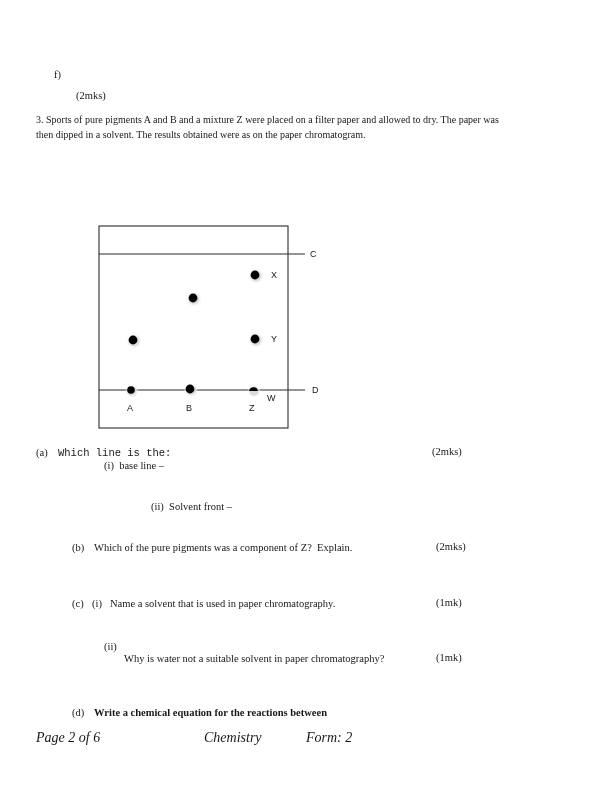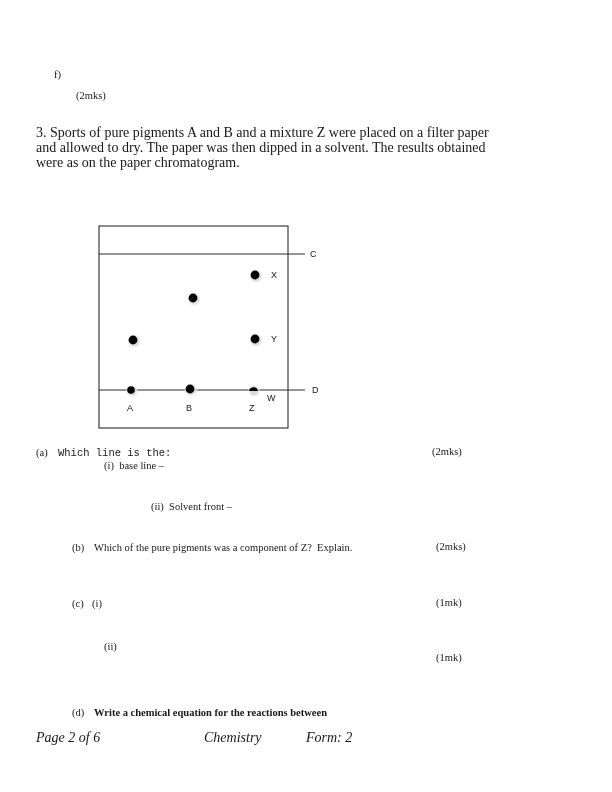--- a/index.html
+++ b/index.html
@@ -45,23 +45,23 @@
   }
 
   
   #q-f-label   { left: 54px;  top: 68px; }
   #q-f-text    { left: 76px;  top: 68px; }
   #q-f-marks   { left: 76px;  top: 89px; }
 
   
   #q3-stem {
     left: 36px;
-    top: 126px;
+    top: 113px;
     width: 470px;
-    font-size: 14px;
+    font-size: 10px;
     line-height: 14.8px;
   }
 
   
   #figure {
     position: absolute;
     left: 0;
     top: 210px;
     width: 612px;
     height: 230px;
@@ -166,23 +166,25 @@
   <span class="marks" id="qa-marks">(2mks)</span>
   <span class="txt" id="qa-i">(i)  base line –</span>
   <span class="txt" id="qa-ii">(ii)  Solvent front –</span>
 
   <span class="txt" id="qb-label">(b)</span>
   <span class="txt" id="qb-text">Which of the pure pigments was a component of Z?  Explain.</span>
   <span class="marks" id="qb-marks">(2mks)</span>
 
   <span class="txt" id="qc-label">(c)</span>
   <span class="txt" id="qc-i-label">(i)</span>
+  <span class="txt" id="qc-i-text">Name a solvent that is used in paper chromatography.</span>
   <span class="marks" id="qc-i-marks">(1mk)</span>
 
   <span class="txt" id="qc-ii-label">(ii)</span>
+  <span class="txt" id="qc-ii-text">Why is water not a suitable solvent in paper chromatography?</span>
   <span class="marks" id="qc-ii-marks">(1mk)</span>
 
   <span class="txt" id="qd-label">(d)</span>
   <span class="txt" id="qd-text">Write a chemical equation for the reactions between</span>
 
   <span class="footer" id="footer-page">Page 2 of 6</span>
   <span class="footer" id="footer-subject">Chemistry</span>
   <span class="footer" id="footer-form">Form: 2</span>
 
 </div>

